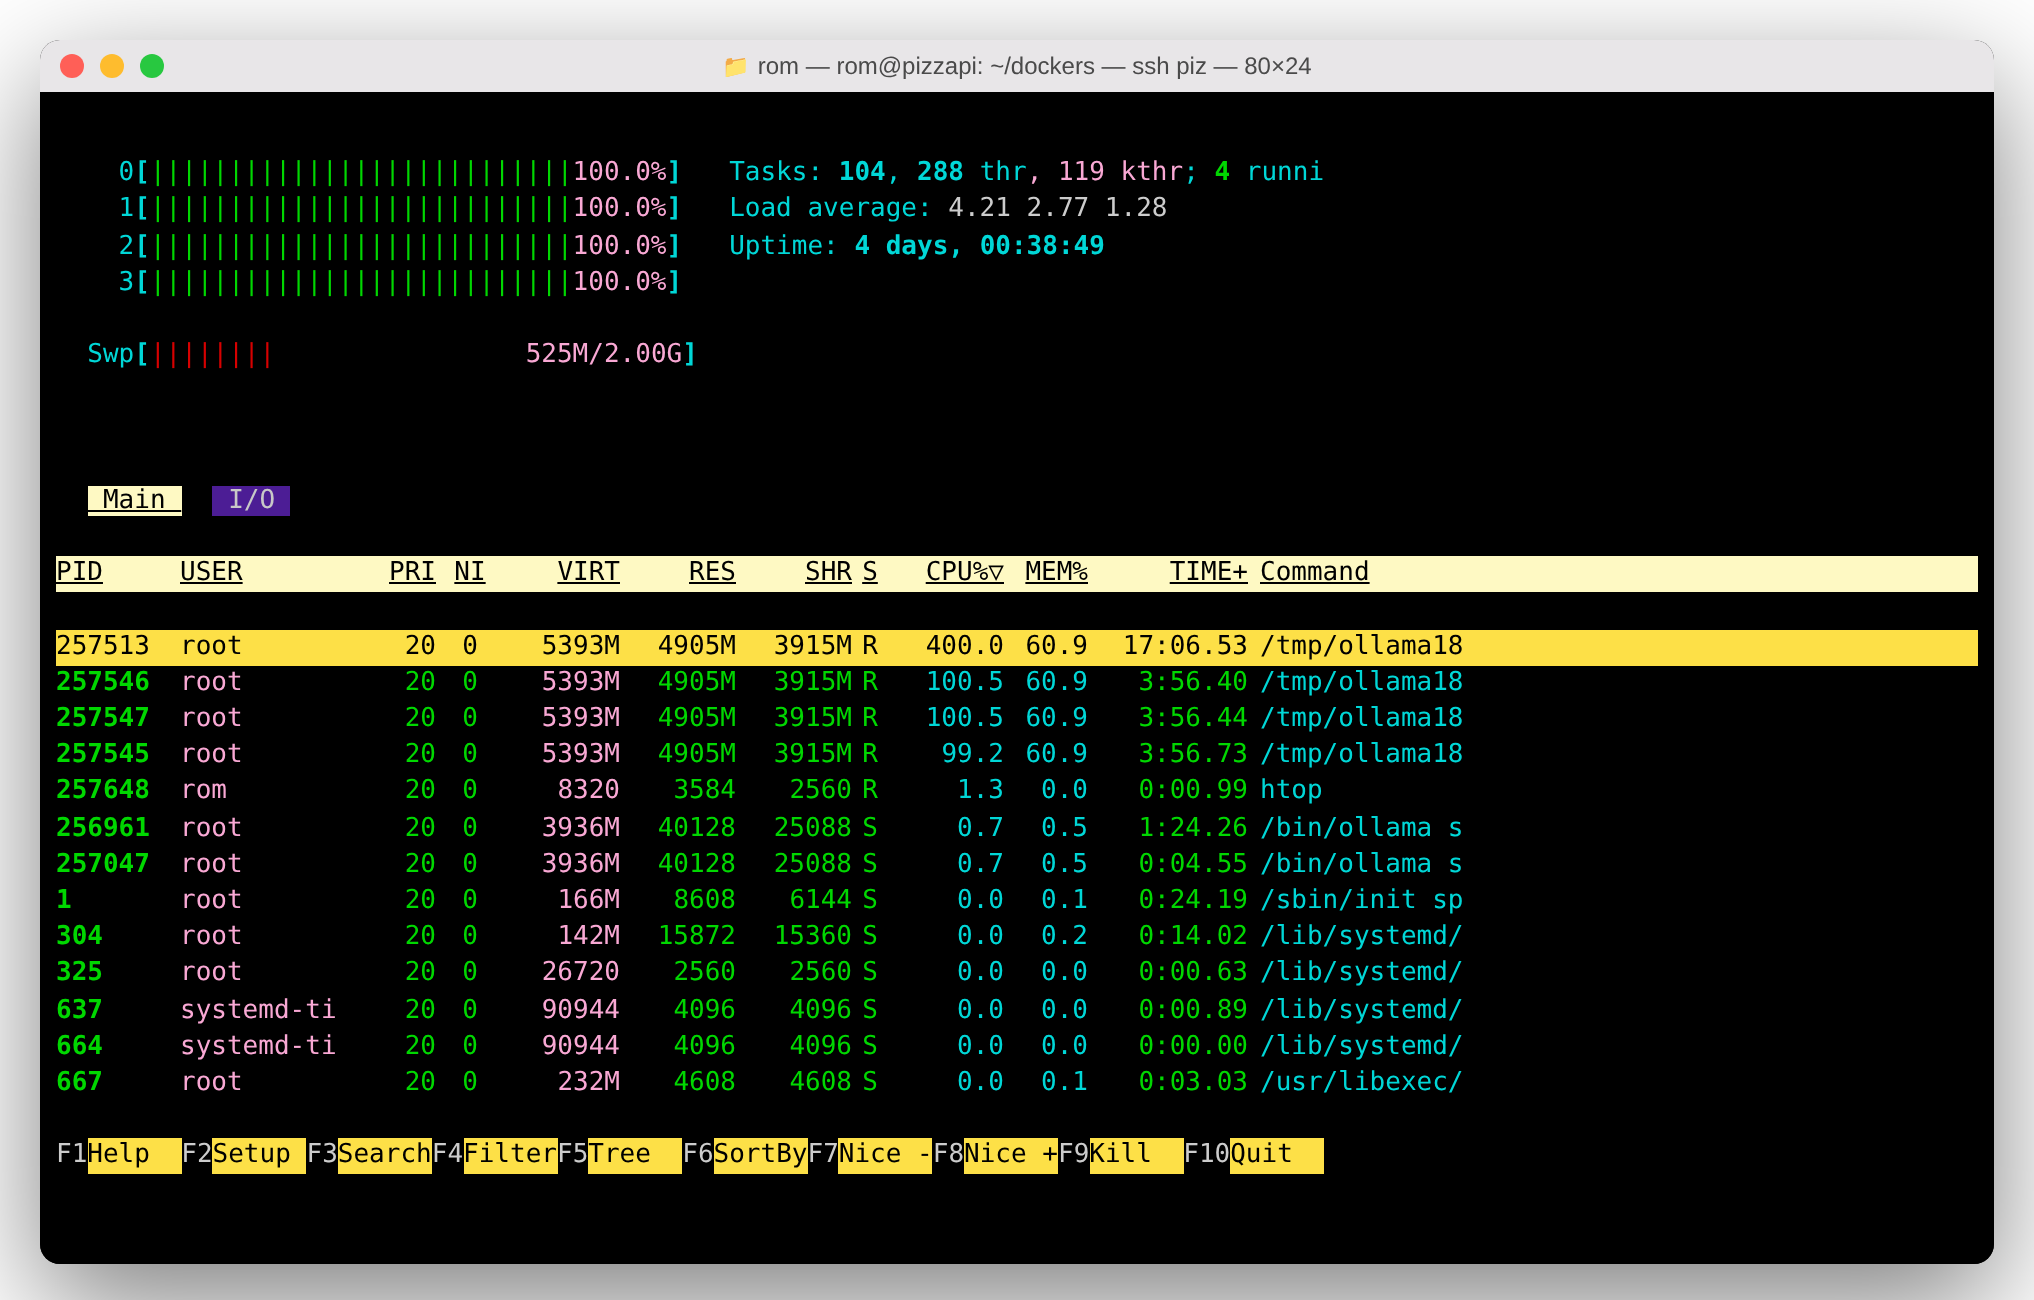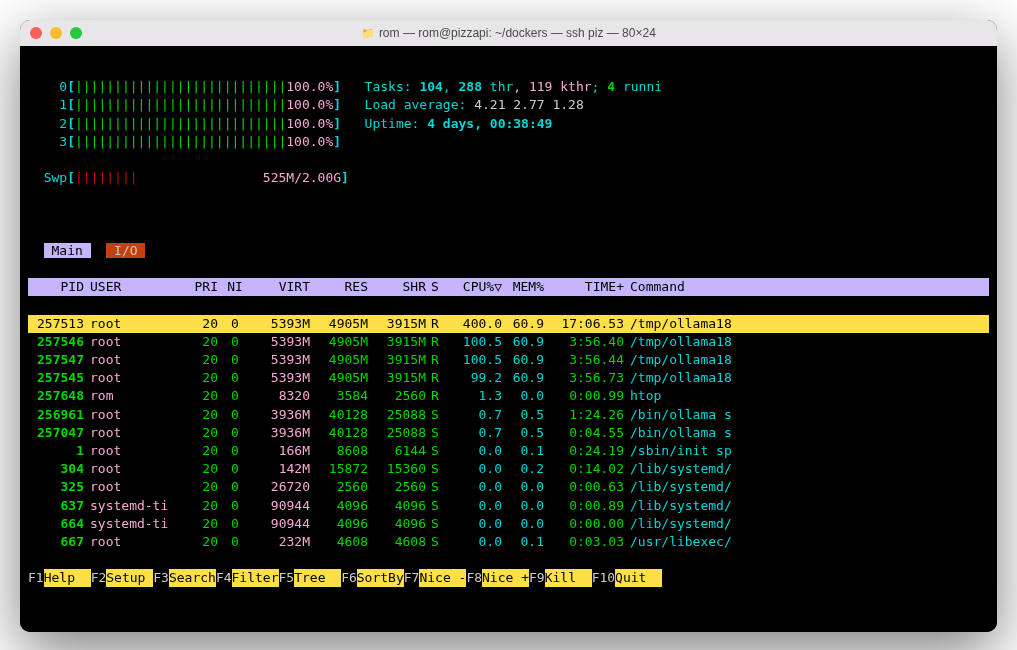--- a/index.html
+++ b/index.html
@@ -60,25 +60,25 @@
     .cyan { color: #00d7d7; }
     .cyan-b { color: #00d7d7; font-weight: bold; }
     .green { color: #00d700; }
     .green-b { color: #00d700; font-weight: bold; }
     .yellow { color: #d7d700; }
     .red { color: #d70000; }
     .magenta { color: #af00d7; }
     .gray { color: #f9a8d4; }
     .white { color: #cccccc; }
     .bg-cyan { background: #fde047; color: #000; }
-    .bg-blue { background: #c2410c; color: #c8c8c8; }
-    .bg-green { background: #c4b5fd; color: #000; }
+    .bg-blue { background: #4c1d95; color: #c8c8c8; }
+    .bg-green { background: #fef9c3; color: #000; text-decoration: underline; }
     .fn-row { display: flex; }
     .proc-row { display: flex; }
-    .c-pid { width: 58px; text-align: right; padding-right: 2px;}
+    .c-pid { width: 58px; padding-right: 2px;}
     .c-user { width: 98px; padding-left: 4px;}
     .c-pri { width: 34px; text-align: right;}
     .c-ni { width: 34px; text-align: center;}
     .c-virt { width: 58px; text-align: right;}
     .c-res { width: 58px; text-align: right;}
     .c-shr { width: 58px; text-align: right;}
     .c-s { width: 18px; text-align: center;}
     .c-cpu { width: 58px; text-align: right;}
     .c-mem { width: 42px; text-align: right;}
     .c-time { width: 82px; text-align: right; padding-right: 2px;}

